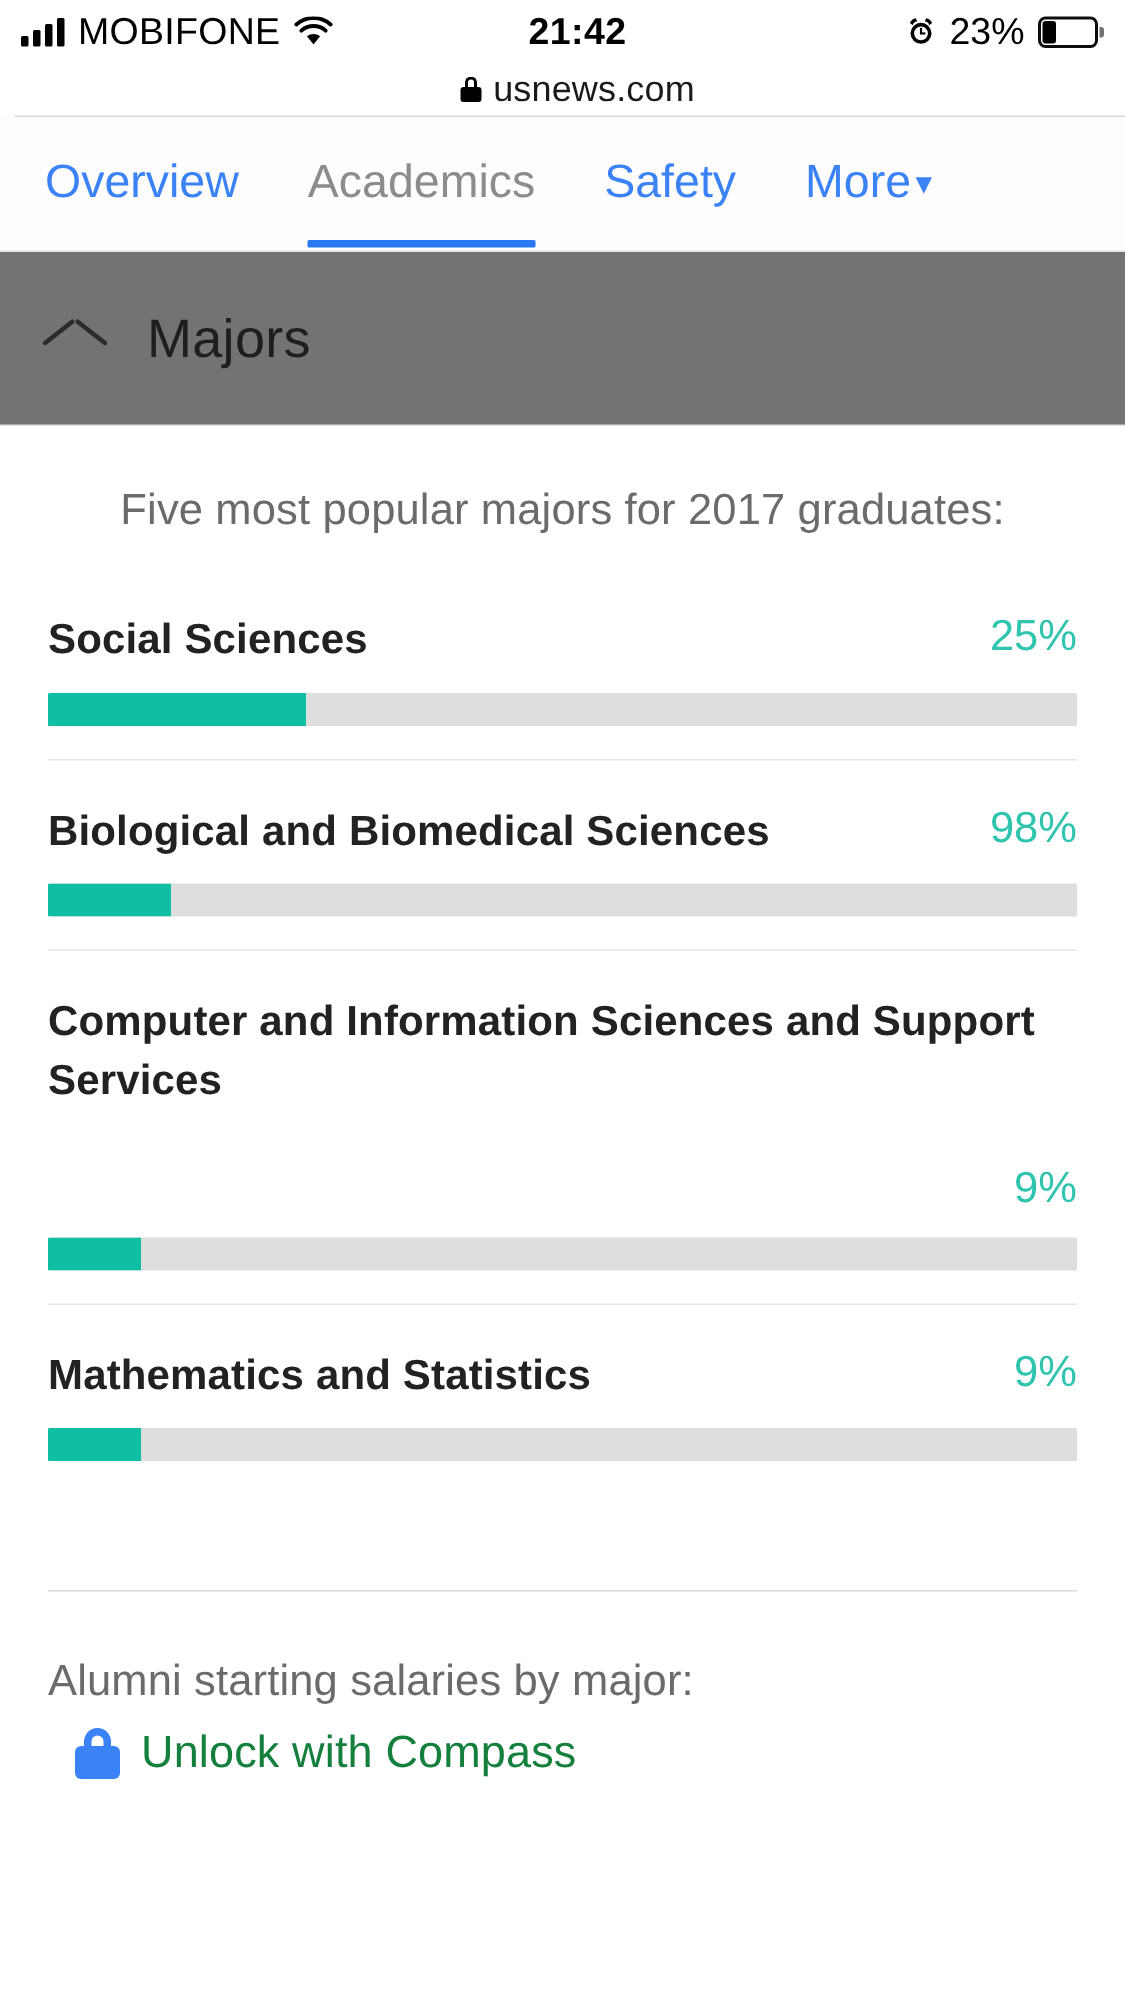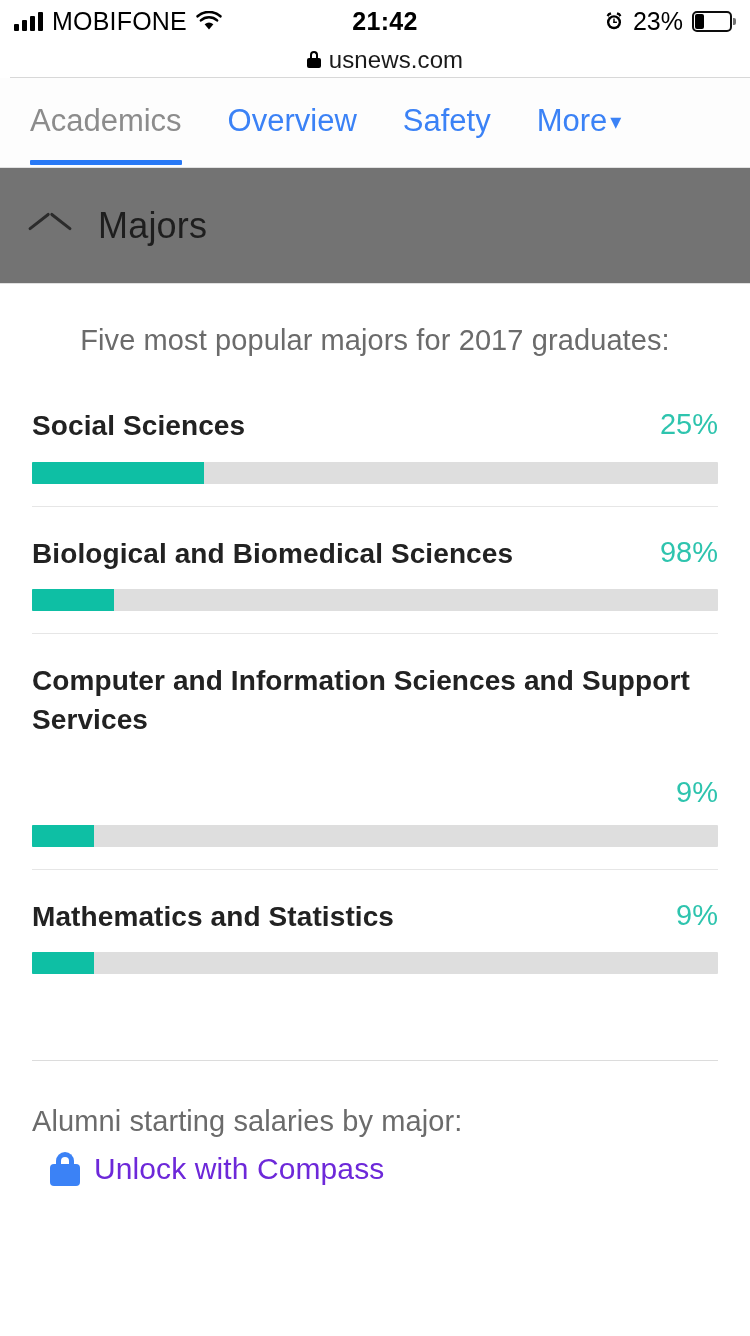--- a/index.html
+++ b/index.html
@@ -135,21 +135,21 @@
   .unlock-row { display:flex; align-items:center; gap:14px; padding:14px 0 0 18px; }
   .lock-blue { width:30px; height:34px; position:relative; flex:none; }
   .lock-blue .body {
     position:absolute; left:0; bottom:0; width:30px; height:22px;
     background:#3b82f6; border-radius:4px;
   }
   .lock-blue .shack {
     position:absolute; left:6px; top:0; width:18px; height:17px;
     border:5px solid #3b82f6; border-bottom:none; border-radius:9px 9px 0 0;
   }
-  .unlock-text { font-size:30px; color:#6d28d9; letter-spacing:0.1px; }
+  .unlock-text { font-size:30px; color:#15803d; letter-spacing:0.1px; }
 </style>
 </head>
 <body>
 
 <div id="screen">
 
   <div class="statusbar">
     <div class="sb-left">
       <span class="signal">
         <i></i>
@@ -193,25 +193,25 @@
 
   <div class="urlbar">
     <span class="lock-sm">
       <span class="shack"></span>
         <span class="body"></span>
     </span>
     <span class="url-text">usnews.com</span>
   </div>
 
   <div class="tabbar">
+    <span class="tab">
+      <span>Overview</span>
+    </span>
     <span class="tab active">
       <span>Academics</span>
-    </span>
-    <span class="tab">
-      <span>Overview</span>
     </span>
     <span class="tab">
       <span>Safety</span>
     </span>
     <span class="tab">
       <span>More</span><span class="caret">▾</span>
     </span>
   </div>
 
   <div class="section-head">

